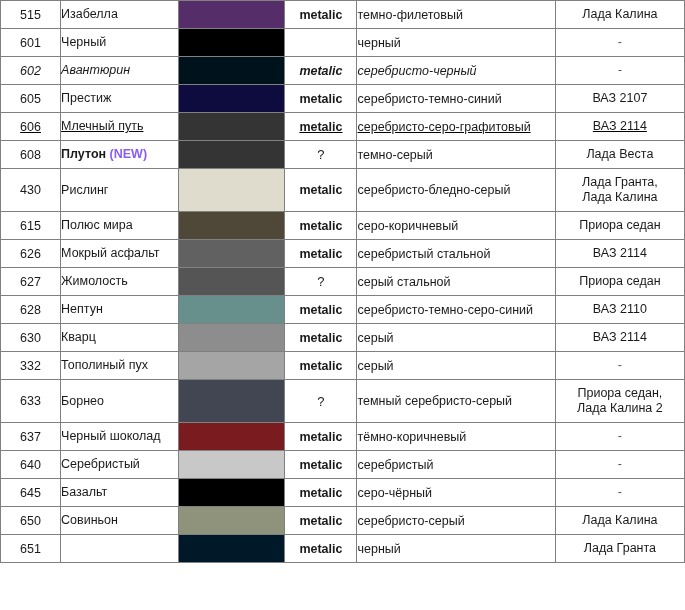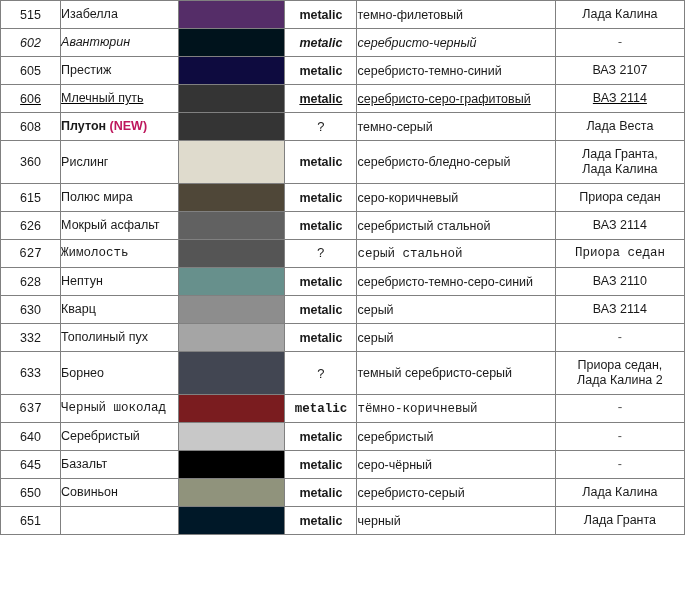--- a/index.html
+++ b/index.html
@@ -43,21 +43,21 @@
   td.name {
     padding: 3px 0 3px 8px;
     font-size: 12.5px;
     line-height: 1.18;
     color: #1a1a1a;
   }
   td.name.bold-name {
     font-weight: bold;
   }
   td.name .new-tag {
-    color: #be185d;
+    color: #8b5cf6;
     font-weight: bold;
   }
   td.swatch {
     padding: 0;
     border-left: 1px solid #808080;
     border-right: 1px solid #808080;
   }
   td.swatch .chip {
     display: block;
     width: 100%;
@@ -106,20 +106,30 @@
       <tr style="height: 27px;">
         <td class="code">515</td>
         <td class="name"><span>Изабелла</span></td>
         <td class="swatch">
           <span class="chip" style="background: rgb(85, 45, 104); height: 27px;"></span>
         </td>
         <td class="metalic">metalic</td>
         <td class="desc">темно-филетовый</td>
         <td class="model">Лада Калина</td>
       </tr>
+      <tr style="height: 27px;">
+        <td class="code">601</td>
+        <td class="name"><span>Черный</span></td>
+        <td class="swatch">
+          <span class="chip" style="background: rgb(0, 0, 0); height: 27px;"></span>
+        </td>
+        <td class="metalic"></td>
+        <td class="desc">черный</td>
+        <td class="model dash">-</td>
+      </tr>
       <tr style="height: 27px; font-style: italic;">
         <td class="code">602</td>
         <td class="name"><span>Авантюрин</span></td>
         <td class="swatch">
           <span class="chip" style="background: rgb(0, 19, 28); height: 27px;"></span>
         </td>
         <td class="metalic">metalic</td>
         <td class="desc">серебристо-черный</td>
         <td class="model dash">-</td>
       </tr>
@@ -147,21 +157,21 @@
         <td class="code">608</td>
         <td class="name bold-name"><span>Плутон</span> <span class="new-tag">(NEW)</span></td>
         <td class="swatch">
           <span class="chip" style="background: rgb(52, 52, 52); height: 27px;"></span>
         </td>
         <td class="metalic unknown">?</td>
         <td class="desc">темно-серый</td>
         <td class="model">Лада Веста</td>
       </tr>
       <tr style="height: 42px;">
-        <td class="code">360</td>
+        <td class="code">430</td>
         <td class="name"><span>Рислинг</span></td>
         <td class="swatch">
           <span class="chip" style="background: rgb(223, 219, 205); height: 42px;"></span>
         </td>
         <td class="metalic">metalic</td>
         <td class="desc">серебристо-бледно-серый</td>
         <td class="model">Лада Гранта,<br>Лада Калина</td>
       </tr>
       <tr style="height: 27px;">
         <td class="code">615</td>
@@ -176,21 +186,21 @@
       <tr style="height: 27px;">
         <td class="code">626</td>
         <td class="name"><span>Мокрый асфальт</span></td>
         <td class="swatch">
           <span class="chip" style="background: rgb(97, 97, 97); height: 27px;"></span>
         </td>
         <td class="metalic">metalic</td>
         <td class="desc">серебристый стальной</td>
         <td class="model">ВАЗ 2114</td>
       </tr>
-      <tr style="height: 27px; font-family: Liberation Mono, monospace;">
+      <tr style="height: 27px;">
         <td class="code">627</td>
         <td class="name"><span>Жимолость</span></td>
         <td class="swatch">
           <span class="chip" style="background: rgb(85, 85, 85); height: 27px;"></span>
         </td>
         <td class="metalic unknown">?</td>
         <td class="desc">серый стальной</td>
         <td class="model">Приора седан</td>
       </tr>
       <tr style="height: 27px;">
@@ -226,21 +236,21 @@
       <tr style="height: 42px;">
         <td class="code">633</td>
         <td class="name"><span>Борнео</span></td>
         <td class="swatch">
           <span class="chip" style="background: rgb(66, 70, 82); height: 42px;"></span>
         </td>
         <td class="metalic unknown">?</td>
         <td class="desc">темный серебристо-серый</td>
         <td class="model">Приора седан,<br>Лада Калина 2</td>
       </tr>
-      <tr style="height: 27px; font-family: Liberation Mono, monospace;">
+      <tr style="height: 27px;">
         <td class="code">637</td>
         <td class="name"><span>Черный шоколад</span></td>
         <td class="swatch">
           <span class="chip" style="background: rgb(122, 28, 31); height: 27px;"></span>
         </td>
         <td class="metalic">metalic</td>
         <td class="desc">тёмно-коричневый</td>
         <td class="model dash">-</td>
       </tr>
       <tr style="height: 27px;">

